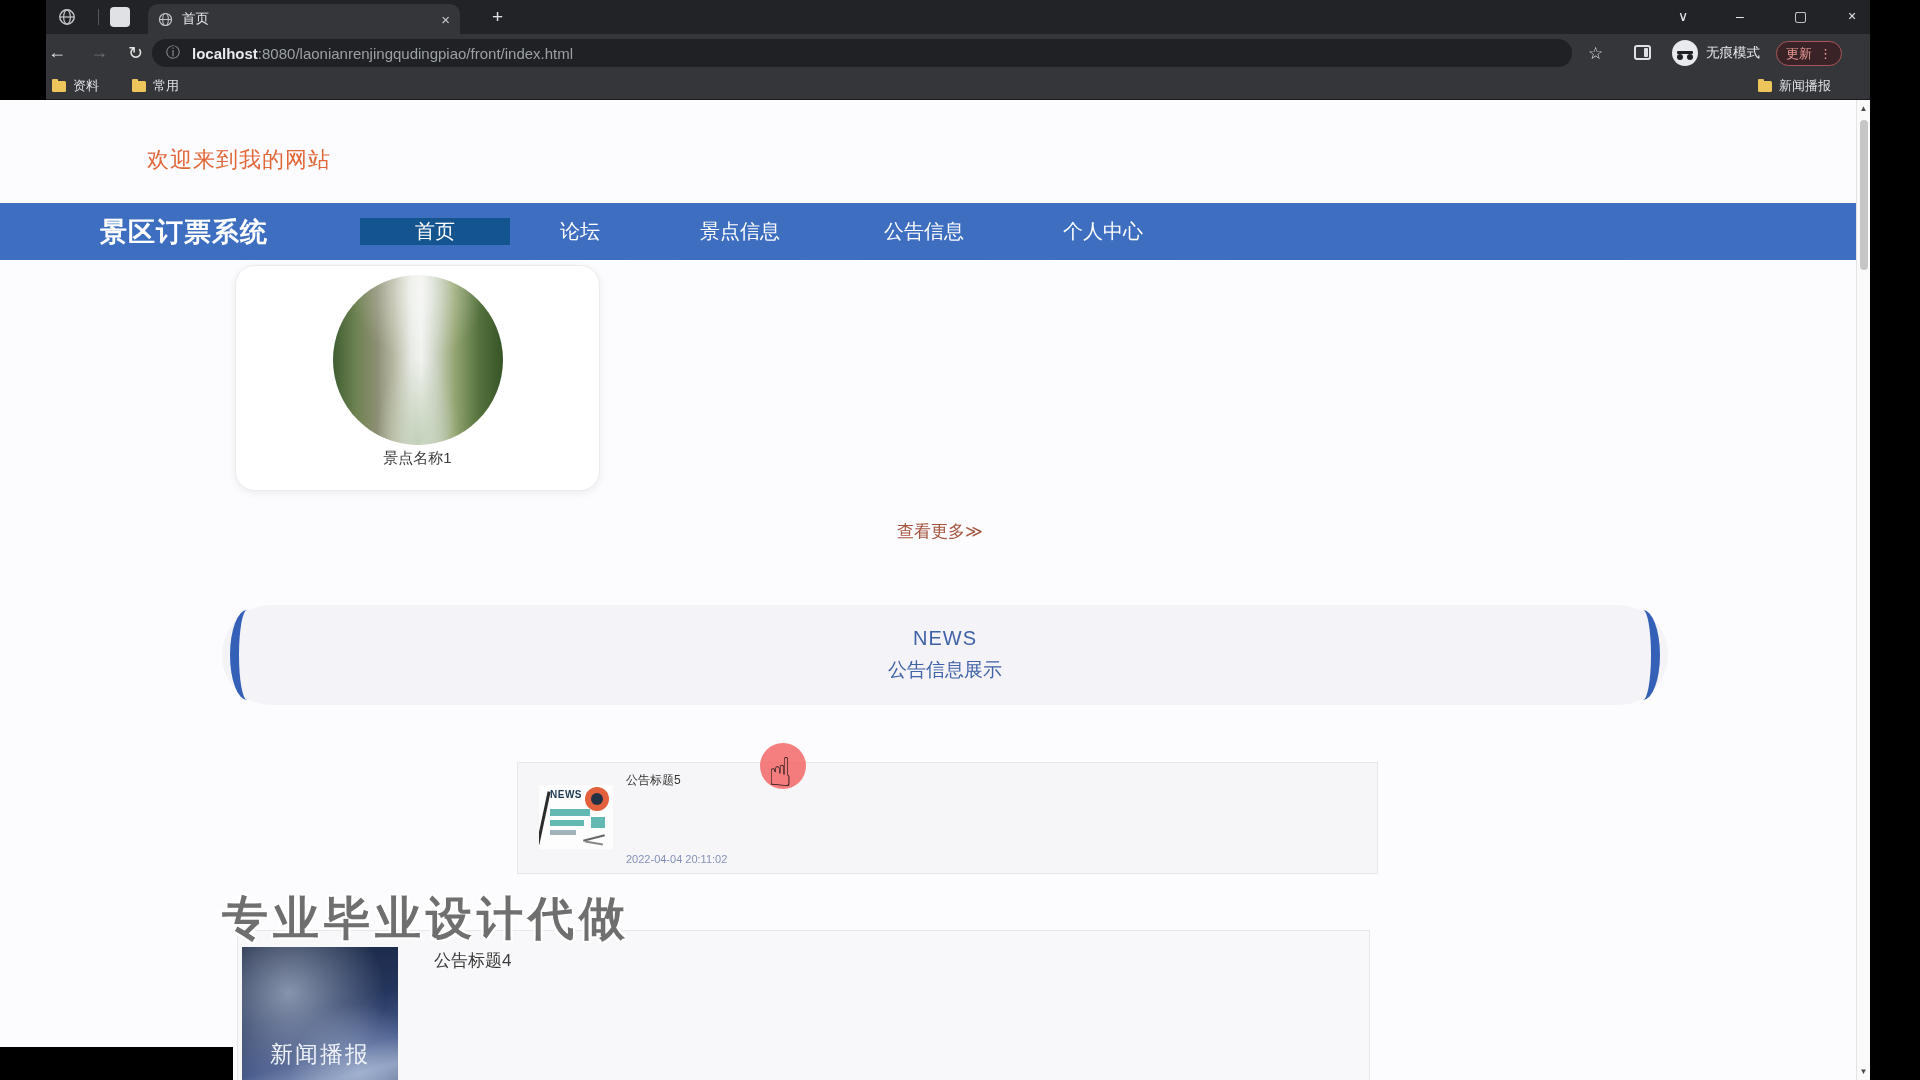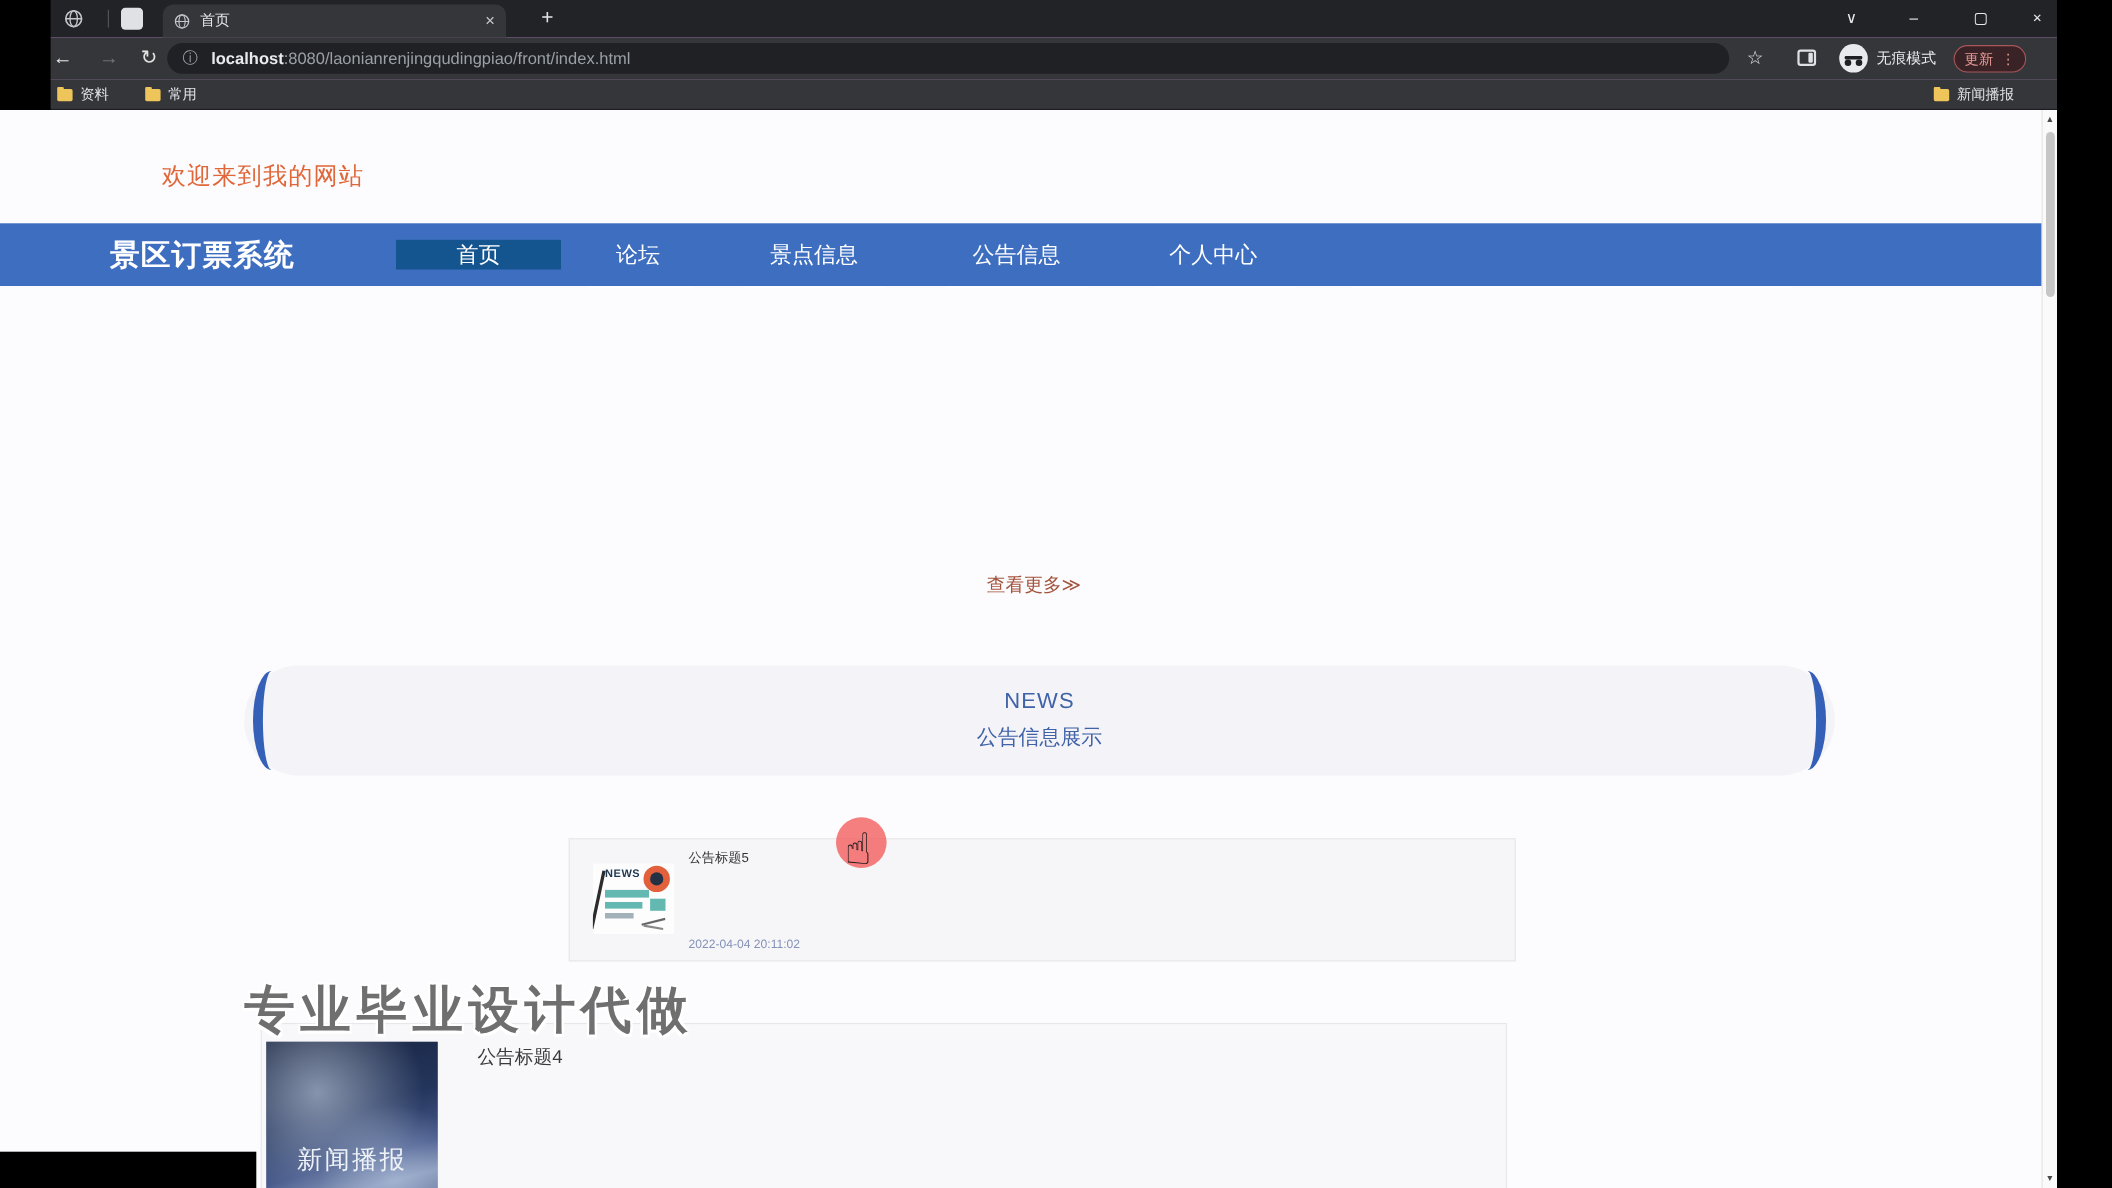--- a/index.html
+++ b/index.html
@@ -210,20 +210,24 @@
           <div class="nav-item" style="width: 170px;">个人中心</div>
         </div>
     </div>
 
     <div class="abs nav-dash" style="left:535px;width:95px"></div>
     <div class="abs nav-dash" style="left:675px;width:130px"></div>
     <div class="abs nav-dash" style="left:860px;width:128px"></div>
     <div class="abs nav-dash" style="left:1050px;width:127px"></div>
     <div class="abs nav-dash" style="left:1228px;width:402px"></div>
 
+    <div class="abs" id="spot-card">
+      <div class="abs" id="spot-img"></div>
+      <div class="abs" id="spot-name">景点名称1</div>
+    </div>
 
     <div class="abs" id="more-link">查看更多≫</div>
 
     <div class="abs" id="news-banner">
       <div class="cap l"></div>
       <div class="cap r"></div>
       <div class="t1">NEWS</div>
       <div class="t2">公告信息展示</div>
     </div>
 

